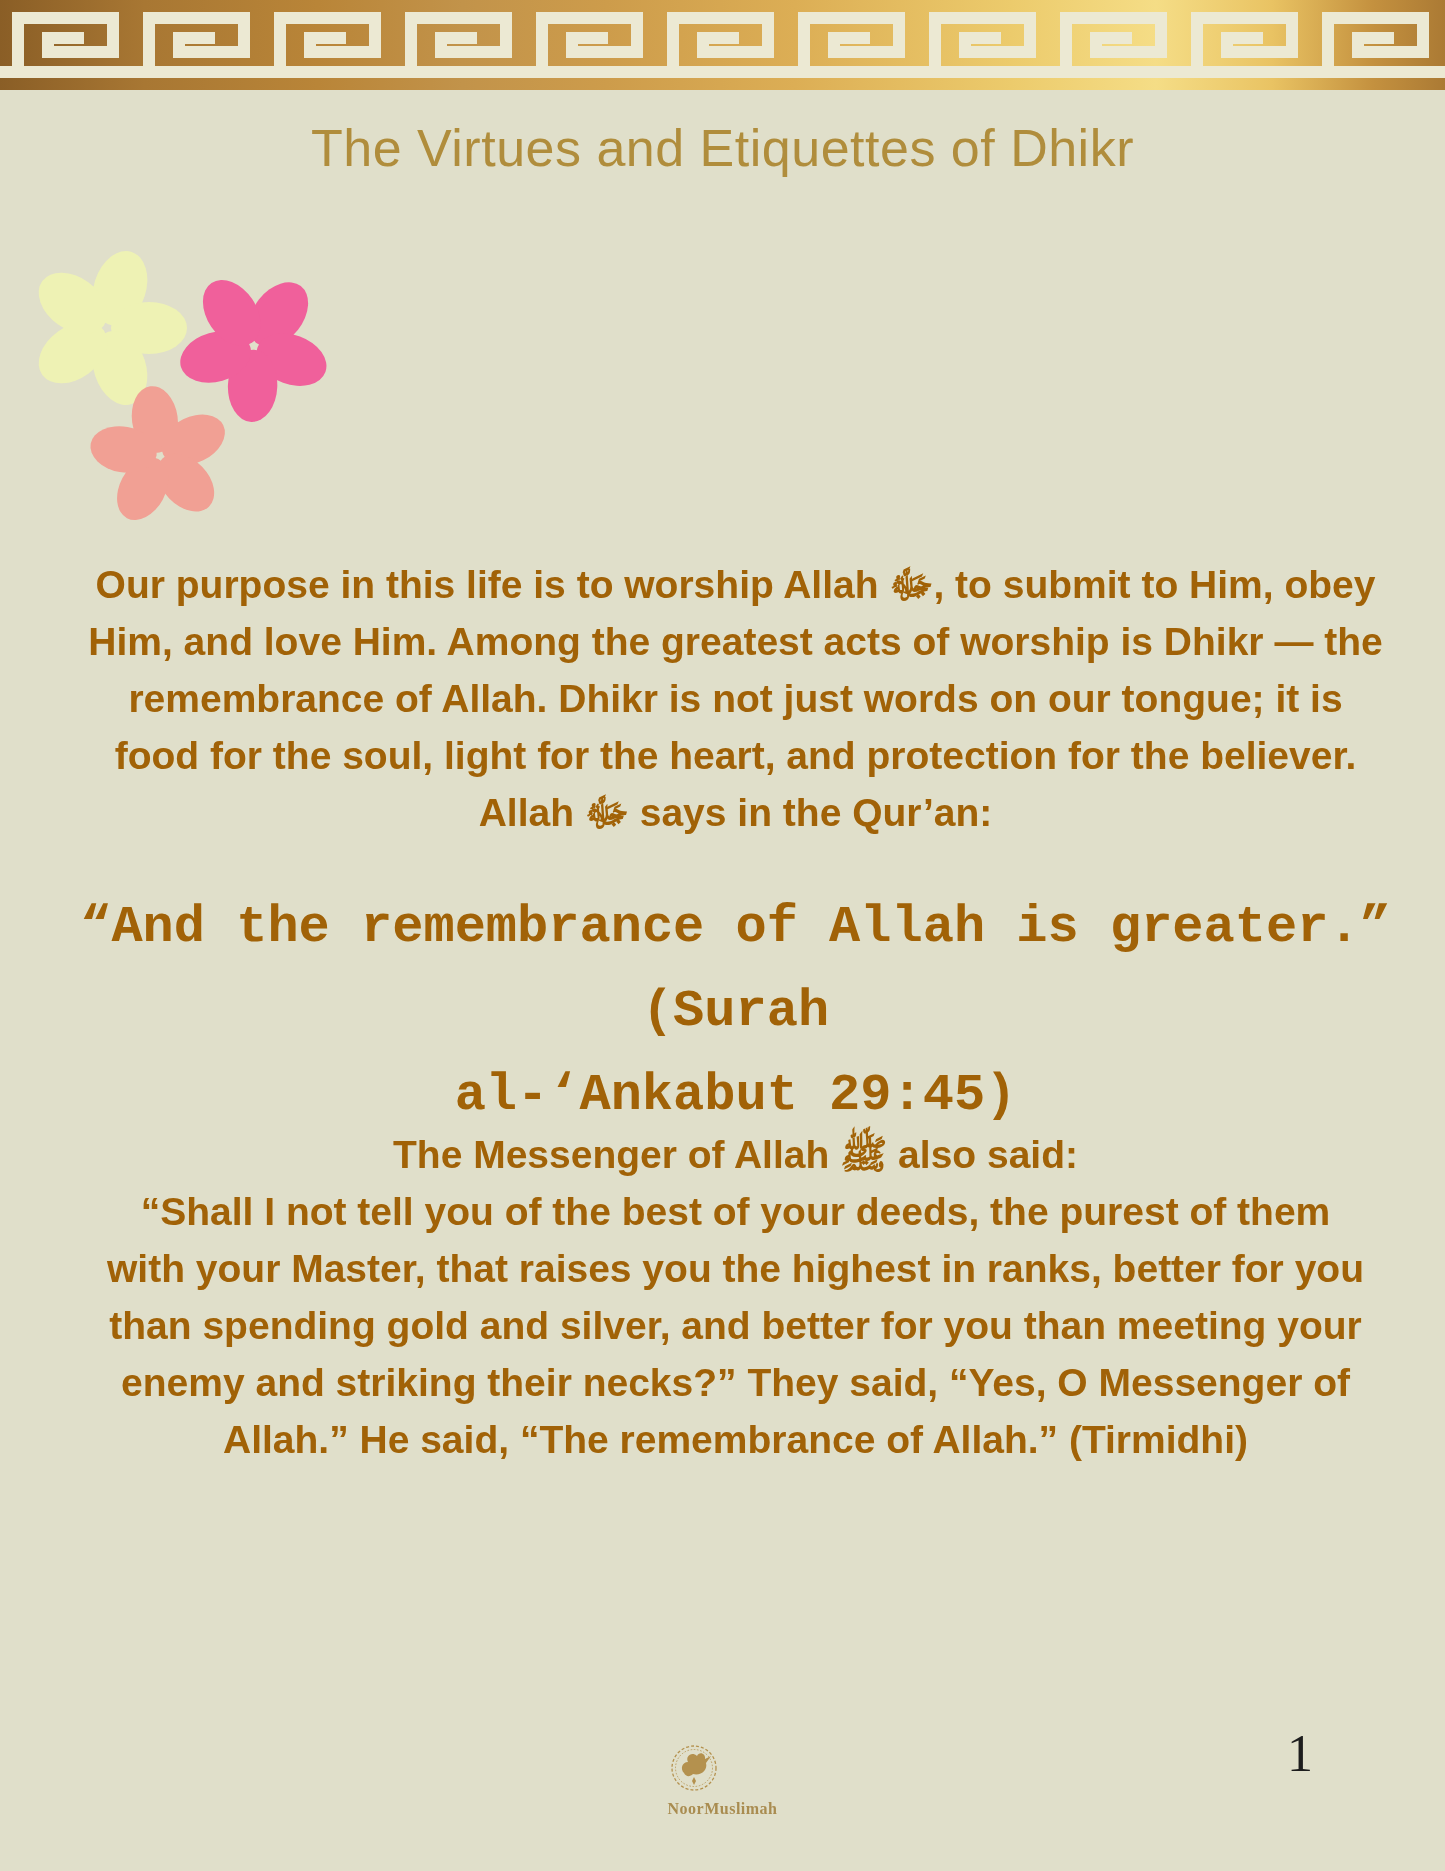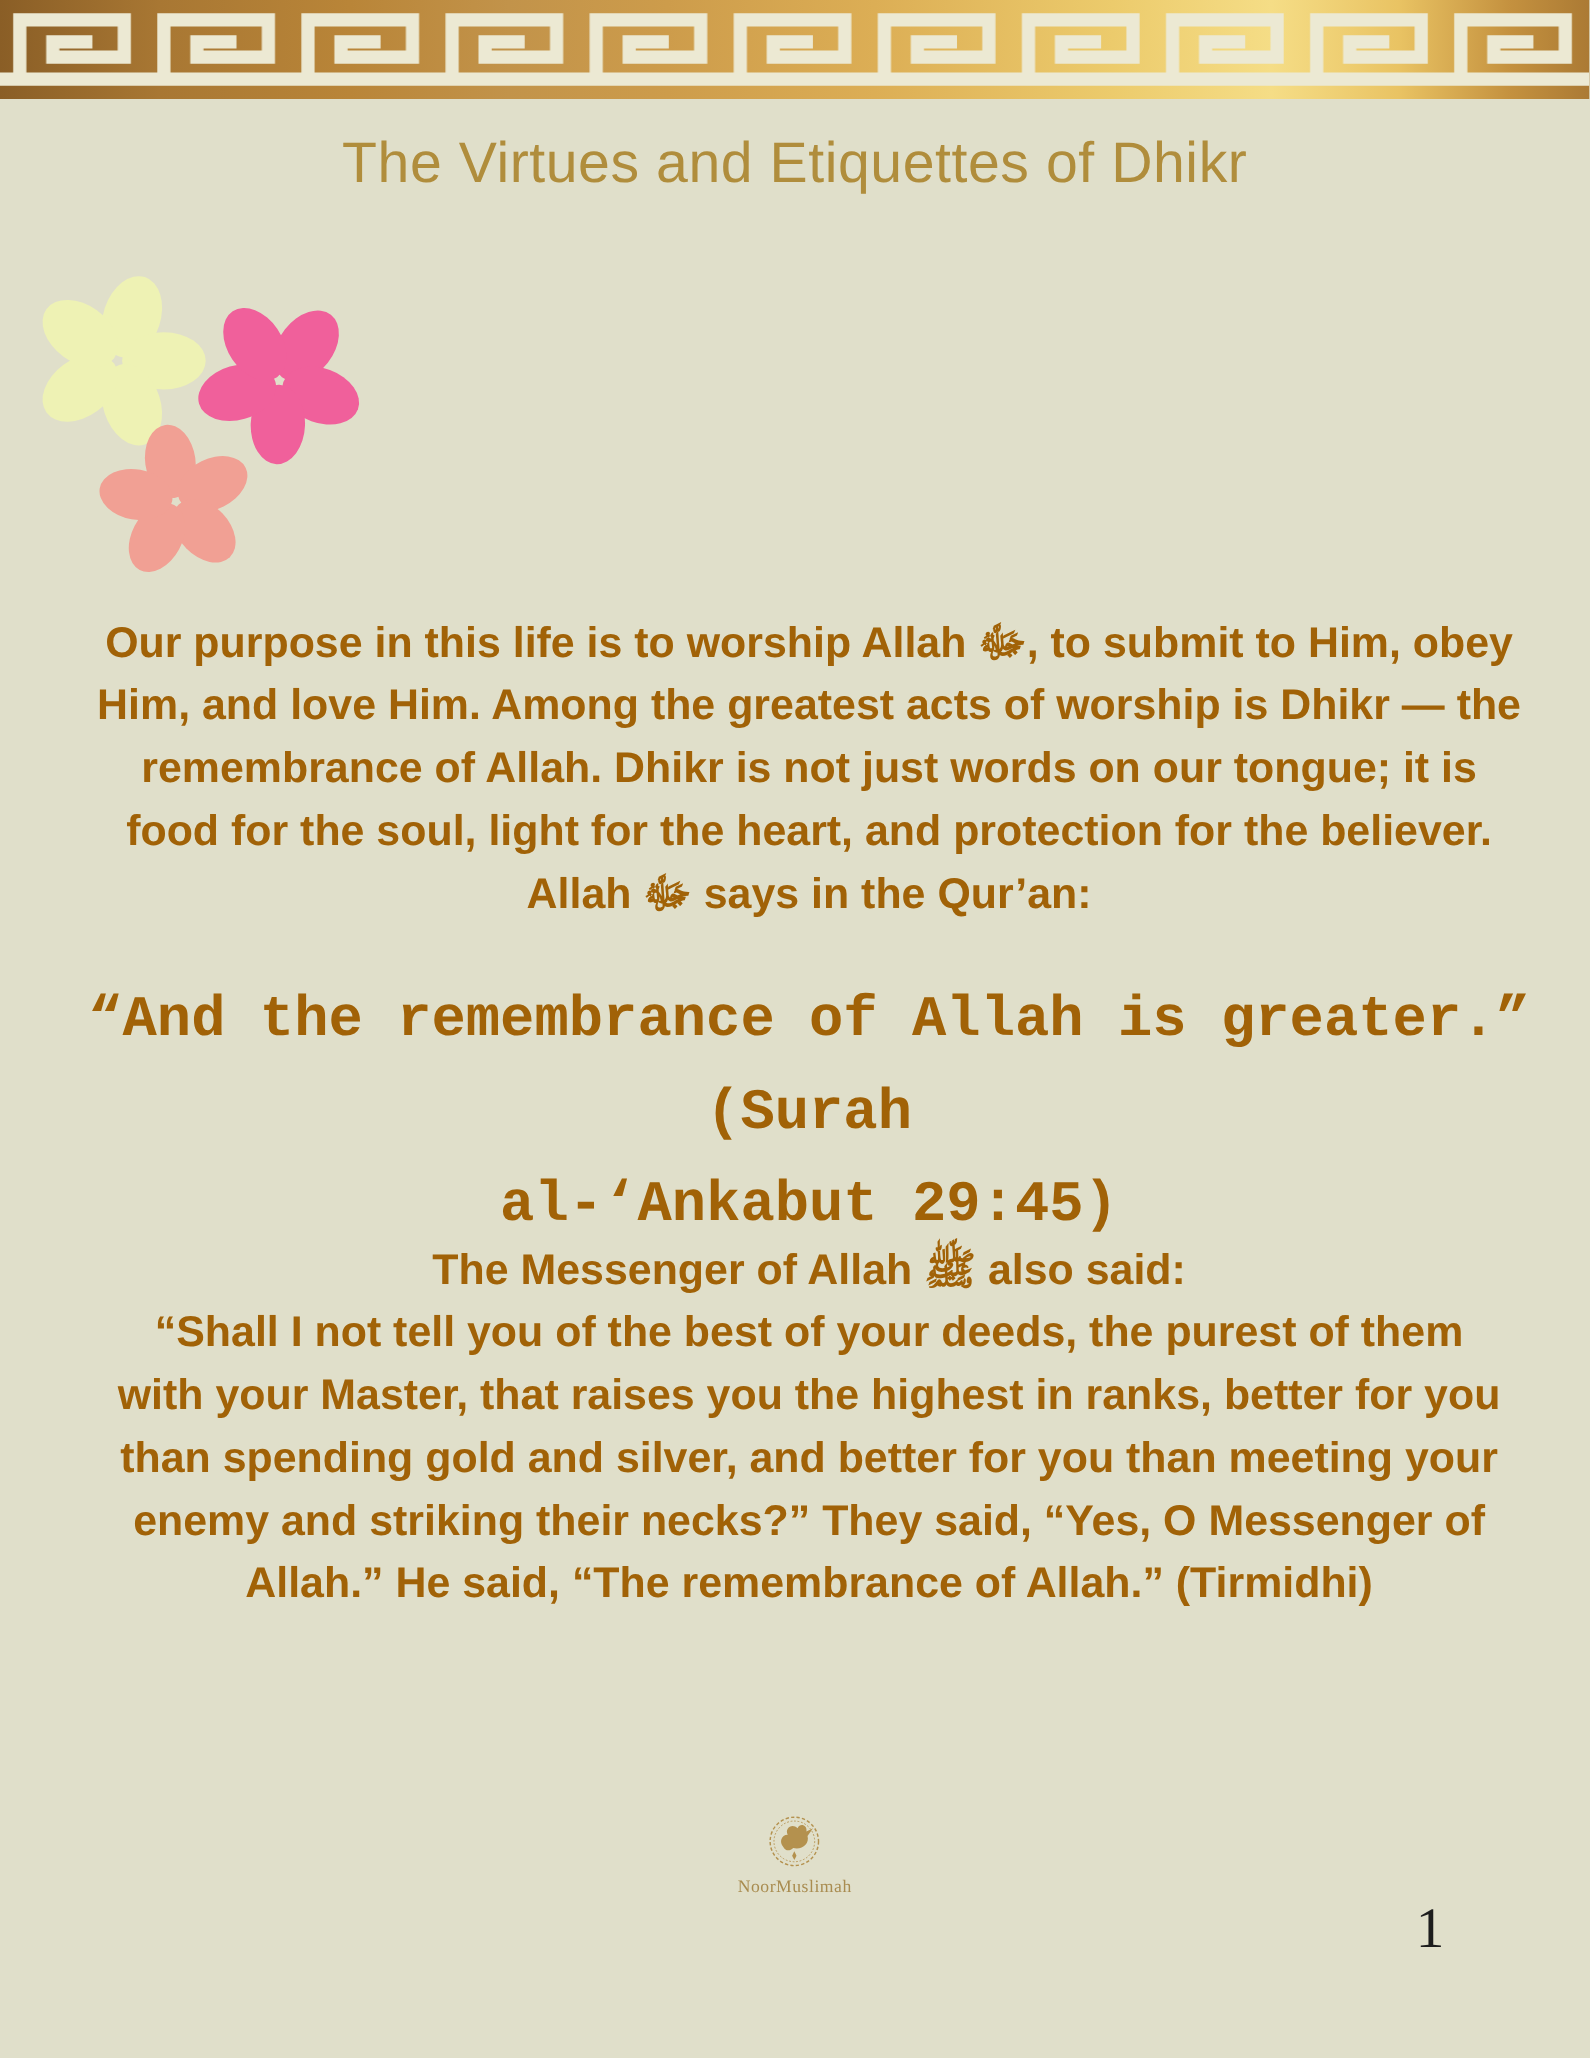--- a/index.html
+++ b/index.html
@@ -72,24 +72,24 @@
   }
   .hadith {
     top: 1126px;
     font-size: 39px;
     line-height: 57px;
   }
 
   
   .footer-logo {
     position: absolute;
-    top: 1648px;
+    top: 1742px;
     left: 50%;
     transform: translateX(-50%);
-    text-align: center;
+    font-weight: bold;
   }
   .brand-name {
     margin-top: 2px;
     font-family: "Liberation Serif", serif;
     font-size: 16px;
     color: #a98c50;
     letter-spacing: 0.5px;
   }
   .page-number {
     position: absolute;

